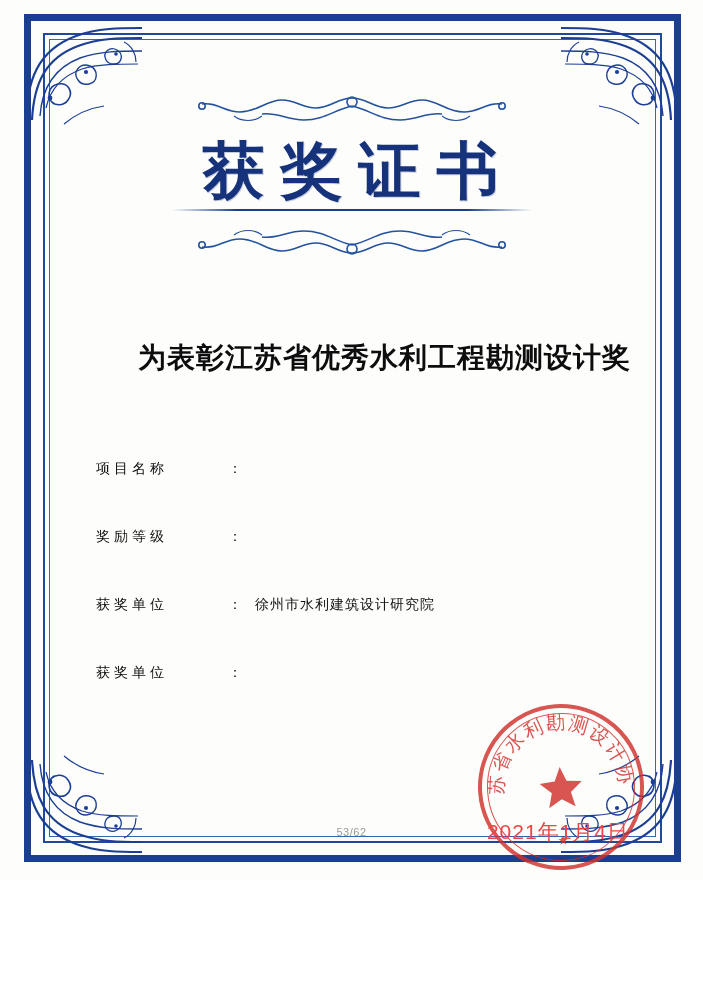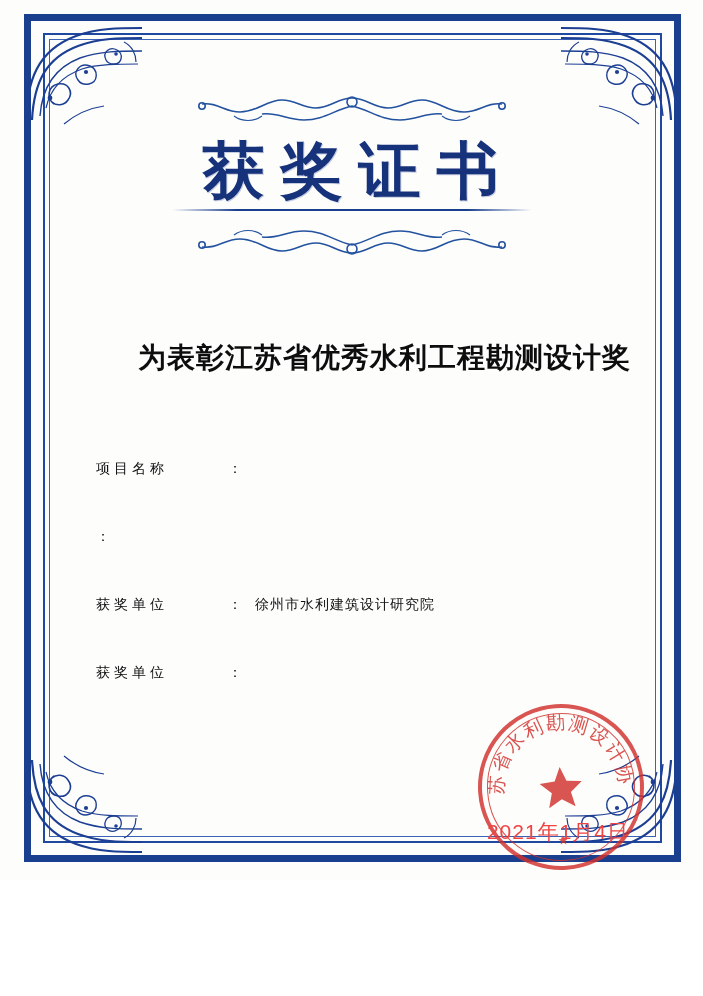--- a/index.html
+++ b/index.html
@@ -319,20 +319,21 @@
     <div class="intro">
       <div><span class="indent"></span><span>为表彰江苏省优秀水利工程勘测设计奖</span></div>
     </div>
 
     <div class="fields">
       <div class="field">
         <span class="label">项目名称</span>
         <span class="colon">：</span>
       </div>
       <div class="field">
+        <span class="label">奖励等级</span>
         <span class="colon">：</span>
       </div>
       <div class="field">
         <span class="label">获奖单位</span>
         <span class="colon">：</span>
         <span class="value">徐州市水利建筑设计研究院</span>
       </div>
       <div class="field code">
         <span class="label">获奖单位</span>
         <span class="colon">：</span>
@@ -351,14 +352,15 @@
       </text>
     </svg>
     <svg class="star" viewBox="0 0 24 24">
       <polygon points="12,1.5 15.1,8.9 23,9.6 17,14.9 18.9,22.6 12,18.4 5.1,22.6 7,14.9 1,9.6 8.9,8.9" fill="#d2312c"></polygon>
     </svg>
     <div class="seal-bottom-text">★</div>
   </div>
 
   <div class="date">2021年1月4日</div>
 
+  <div class="page-number">53/62</div>
 
 </div>
 
 </body></html>

